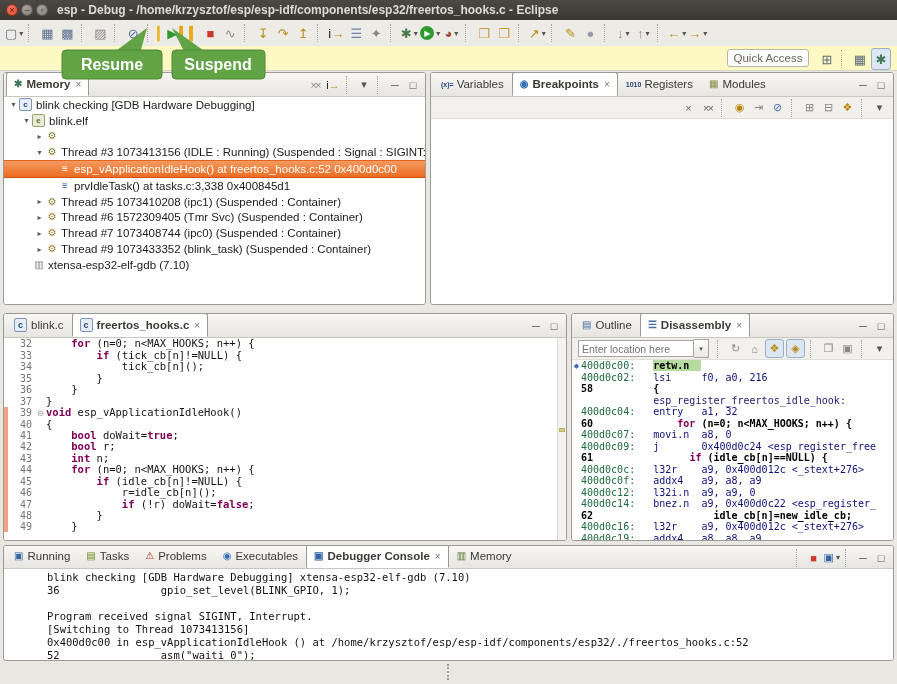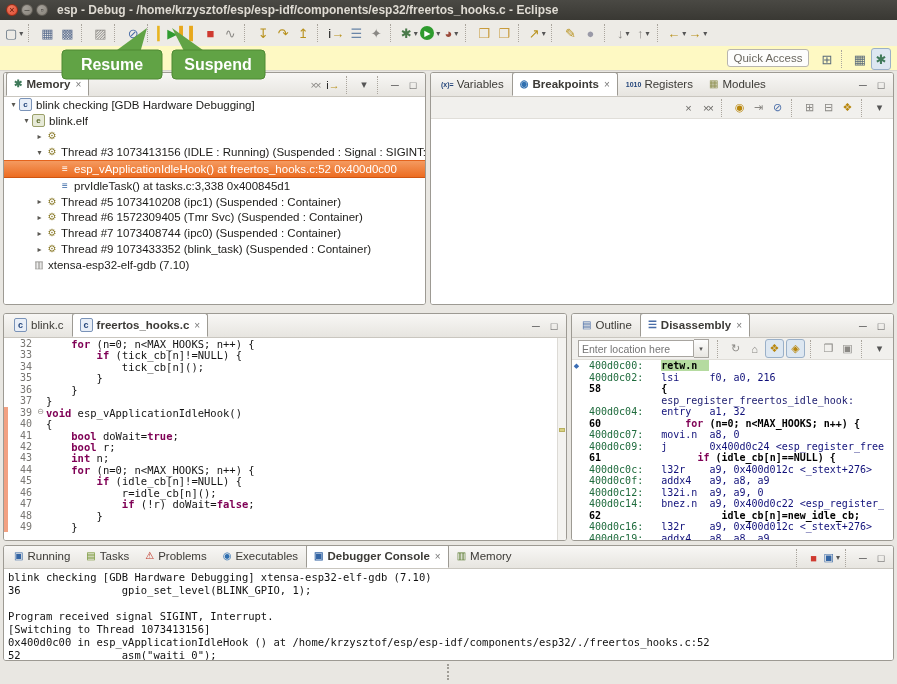--- a/index.html
+++ b/index.html
@@ -47,33 +47,33 @@
   
   .trow{display:flex;align-items:center;height:15.8px;font-size:11.5px;color:#1c1b18;white-space:nowrap;}
   .trow .exp{width:11px;font-size:8px;color:#5a5852;text-align:center;flex:none;}
   .trow .ticon{width:14px;flex:none;font-size:10px;text-align:center;line-height:1;}
   .trow .ticonbox{flex:none;display:inline-flex;width:11px;height:11px;background:#e8eef7;border:1px solid #7a93b8;color:#24457a;
         font-size:8px;font-weight:bold;align-items:center;justify-content:center;border-radius:2px;margin-right:2px;}
   .trow .tlabel{padding-left:2px;}
   .trow.sel{background:linear-gradient(#f49a60,#ec6c21);color:#fff;border-top:1px solid #e4631c;border-bottom:1px solid #cf5512;}
   .trow.sel .ticon{color:#fff !important;}
   
-  .codeline{display:flex;height:11.45px;align-items:flex-start;}
+  .codeline{display:flex;height:11.45px;align-items:flex-end;}
   .chg{width:4px;height:100%;flex:none;}
   .chg.on{background:#f2a182;}
   .lnum{width:24px;flex:none;text-align:right;color:#787672;font-family:"DejaVu Sans Mono",monospace;font-size:10px;padding-right:3px;}
   .foldc{width:11px;flex:none;font-size:8px;color:#8a8880;text-align:center;}
   .codetext{margin:0;font-family:"DejaVu Sans Mono",monospace;font-size:10.5px;color:#141414;white-space:pre;}
   .kw{color:#7f0055;font-weight:bold;}
   .ovr{position:absolute;right:0;top:0;width:8px;height:100%;background:#f4f3f0;border-left:1px solid #dcdad5;}
   .ovr .mark{position:absolute;right:1px;top:44%;width:6px;height:4px;background:#d8d181;border:1px solid #b9b160;box-sizing:border-box;}
   
   .dline{display:flex;height:11.5px;align-items:center;white-space:pre;}
   .dline .darr{width:9px;flex:none;font-size:7px;color:#3a6db5;text-align:center;}
-  .dline pre{margin:8px;font-family:"DejaVu Sans Mono",monospace;font-size:10px;}
+  .dline pre{margin:0;font-family:"DejaVu Sans Mono",monospace;font-size:10px;}
   .daddr{color:#1e6b3c;}
   .dinstr{color:#10107a;}
   .dsrc{color:#000;font-weight:bold;}
   .dlbl{color:#1a1a6e;font-weight:normal;}
   .curhl{background:#b5dba0;color:#000;font-weight:bold;}
   .combo{display:flex;align-items:center;margin-right:auto;margin-left:6px;}
   .combo input{width:108px;height:15px;border:1px solid #a8a5a0;font-size:10.5px;padding:0 3px;color:#444;background:#fff;
                font-family:"Liberation Sans",sans-serif;}
   .combo .cbtn{width:14px;height:17px;border:1px solid #a8a5a0;border-left:none;background:linear-gradient(#fdfdfd,#e8e6e1);
                font-size:7px;color:#555;display:flex;align-items:center;justify-content:center;}
@@ -623,21 +623,21 @@
           </span>
           <span class="sep"></span>
           <span class="tbicon">
             <span style="color: rgb(85, 85, 85);">─</span>
           </span>
           <span class="tbicon">
             <span style="color: rgb(85, 85, 85);">□</span>
           </span>
         </div>
     </div>
-    <div class="pbody" id="console-body" style="height:92px;padding:2px 4px;">
+    <div class="pbody" id="console-body" style="height:92px;padding:2px 4px;margin-left:39px;">
         <pre class="cline">blink checking [GDB Hardware Debugging] xtensa-esp32-elf-gdb (7.10)</pre>
         <pre class="cline">36                gpio_set_level(BLINK_GPIO, 1);</pre>
         <pre class="cline"> </pre>
         <pre class="cline">Program received signal SIGINT, Interrupt.</pre>
         <pre class="cline">[Switching to Thread 1073413156]</pre>
         <pre class="cline">0x400d0c00 in esp_vApplicationIdleHook () at /home/krzysztof/esp/esp-idf/components/esp32/./freertos_hooks.c:52</pre>
         <pre class="cline">52                asm("waiti 0");</pre>
       </div>
   </div>
 

